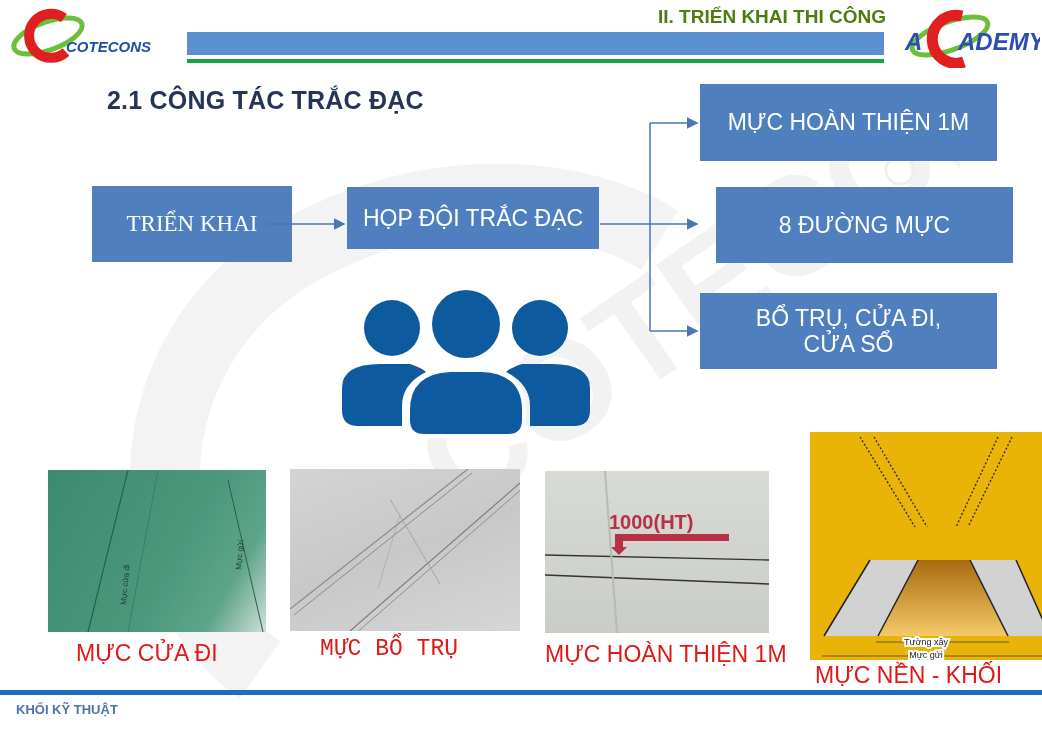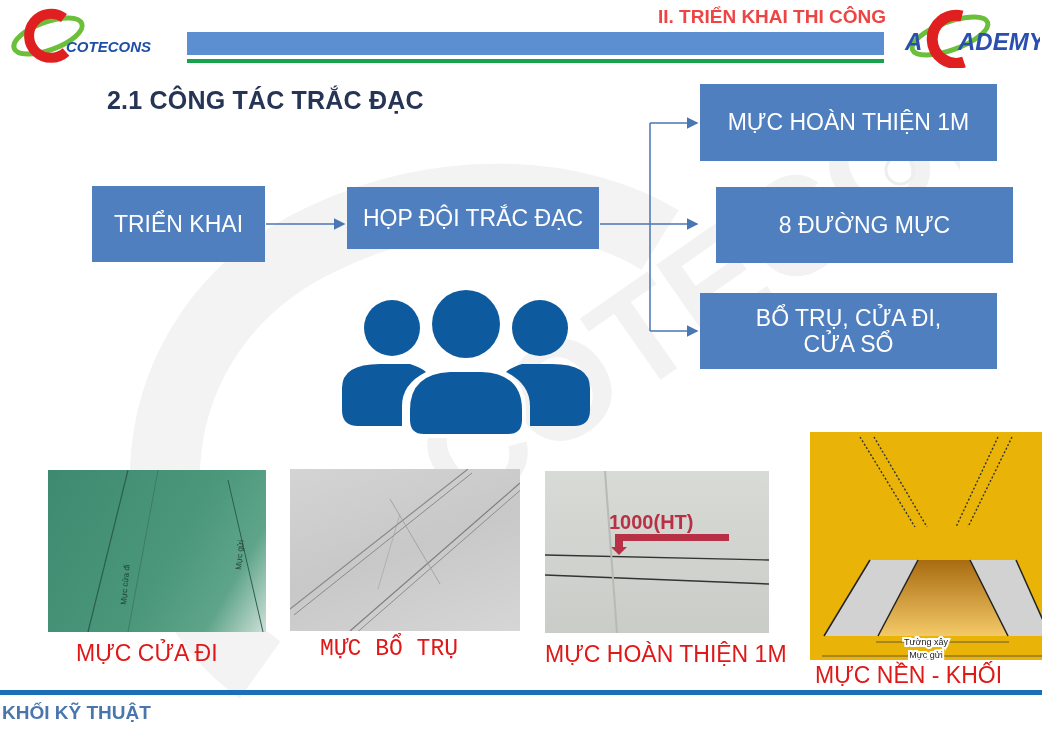--- a/index.html
+++ b/index.html
@@ -1,30 +1,30 @@
 <!DOCTYPE html>
 <html><head>
 <meta charset="utf-8">
 <style>
   html,body{margin:0;padding:0;}
   body{width:1042px;height:734px;position:relative;overflow:hidden;background:#ffffff;font-family:"Liberation Sans",sans-serif;}
   .abs{position:absolute;}
   .watermark{position:absolute;left:60px;top:150px;width:900px;height:560px;pointer-events:none;}
   .logo-left{left:8px;top:6px;width:160px;height:58px;}
   .logo-right{left:900px;top:4px;width:140px;height:64px;}
-  .section-title{left:600px;top:6px;width:286px;text-align:right;font-weight:bold;font-size:19px;color:#ef4444;}
+  .section-title{left:600px;top:6px;width:286px;text-align:right;font-weight:bold;font-size:19px;color:#4d7c0f;}
   .blue-bar{left:187px;top:32px;width:697px;height:23px;background:#5b8fd2;}
   .green-bar{left:187px;top:59px;width:697px;height:4px;background:#16a34a;}
   .page-title{left:80px;top:86px;font-size:25px;font-weight:bold;color:#263556;letter-spacing:0.2px;margin-left:27px;}
   .box{position:absolute;background:#4f7fbf;color:#ffffff;display:flex;align-items:center;justify-content:center;text-align:center;font-size:23px;line-height:1.15;}
   .people{left:340px;top:288px;width:252px;height:150px;}
   .photo{position:absolute;overflow:hidden;}
   .caption{position:absolute;color:#e01818;font-size:23px;white-space:nowrap;}
   .footer-line{left:0;top:690px;width:1042px;height:5px;background:#1a6fb8;}
-  .footer-text{left:2px;top:702px;font-size:19px;font-weight:bold;color:#4a76ad;}
+  .footer-text{left:16px;top:702px;font-size:13px;font-weight:bold;color:#4a76ad;}
   .arrows{left:0;top:0;width:1042px;height:734px;pointer-events:none;}
 </style>
 </head>
 <body>
 
 <svg class="watermark" viewBox="0 0 900 560">
   <path d="M200 520 C 60 420, 70 180, 260 90 C 380 30, 520 40, 600 90" fill="none" stroke="#f3f3f3" stroke-width="70"></path>
   <text x="380" y="300" font-size="140" font-weight="bold" fill="#f2f2f2" transform="rotate(-35 500 300)" font-family="Liberation Sans, sans-serif">COTECONS</text>
   <circle cx="840" cy="20" r="14" fill="none" stroke="#eeeeee" stroke-width="3"></circle>
 </svg>
@@ -45,21 +45,21 @@
   <svg width="140" height="64" viewBox="0 0 140 64">
     <ellipse cx="50" cy="32" rx="40" ry="14" fill="none" stroke="#6cbf3a" stroke-width="5" transform="rotate(-20 50 32)"></ellipse>
     <path d="M62 12 A 24 24 0 1 0 64 58" fill="none" stroke="#e02020" stroke-width="11"></path>
     <text x="5" y="46" font-size="24" font-weight="bold" font-style="italic" fill="#2b4fb0" font-family="Liberation Sans, sans-serif">A</text>
     <text x="58" y="46" font-size="24" font-weight="bold" font-style="italic" fill="#2b4fb0" font-family="Liberation Sans, sans-serif">ADEMY</text>
   </svg>
 </div>
 
 <div class="abs page-title">2.1 CÔNG TÁC TRẮC ĐẠC</div>
 
-<div class="box" style="left:92px;top:186px;width:173px;height:76px;">
+<div class="box" style="left:92px;top:186px;width:200px;height:76px;font-family:Liberation Serif, serif;">
   <span>TRIỂN KHAI</span>
 </div>
 <div class="box" style="left:347px;top:187px;width:252px;height:62px;">
   <span>HỌP ĐỘI TRẮC ĐẠC</span>
 </div>
 <div class="box" style="left:700px;top:84px;width:297px;height:77px;">
   <span>MỰC HOÀN THIỆN 1M</span>
 </div>
 <div class="box" style="left:700px;top:187px;width:297px;height:76px;margin-left:16px;">
   <span>8 ĐƯỜNG MỰC</span>

